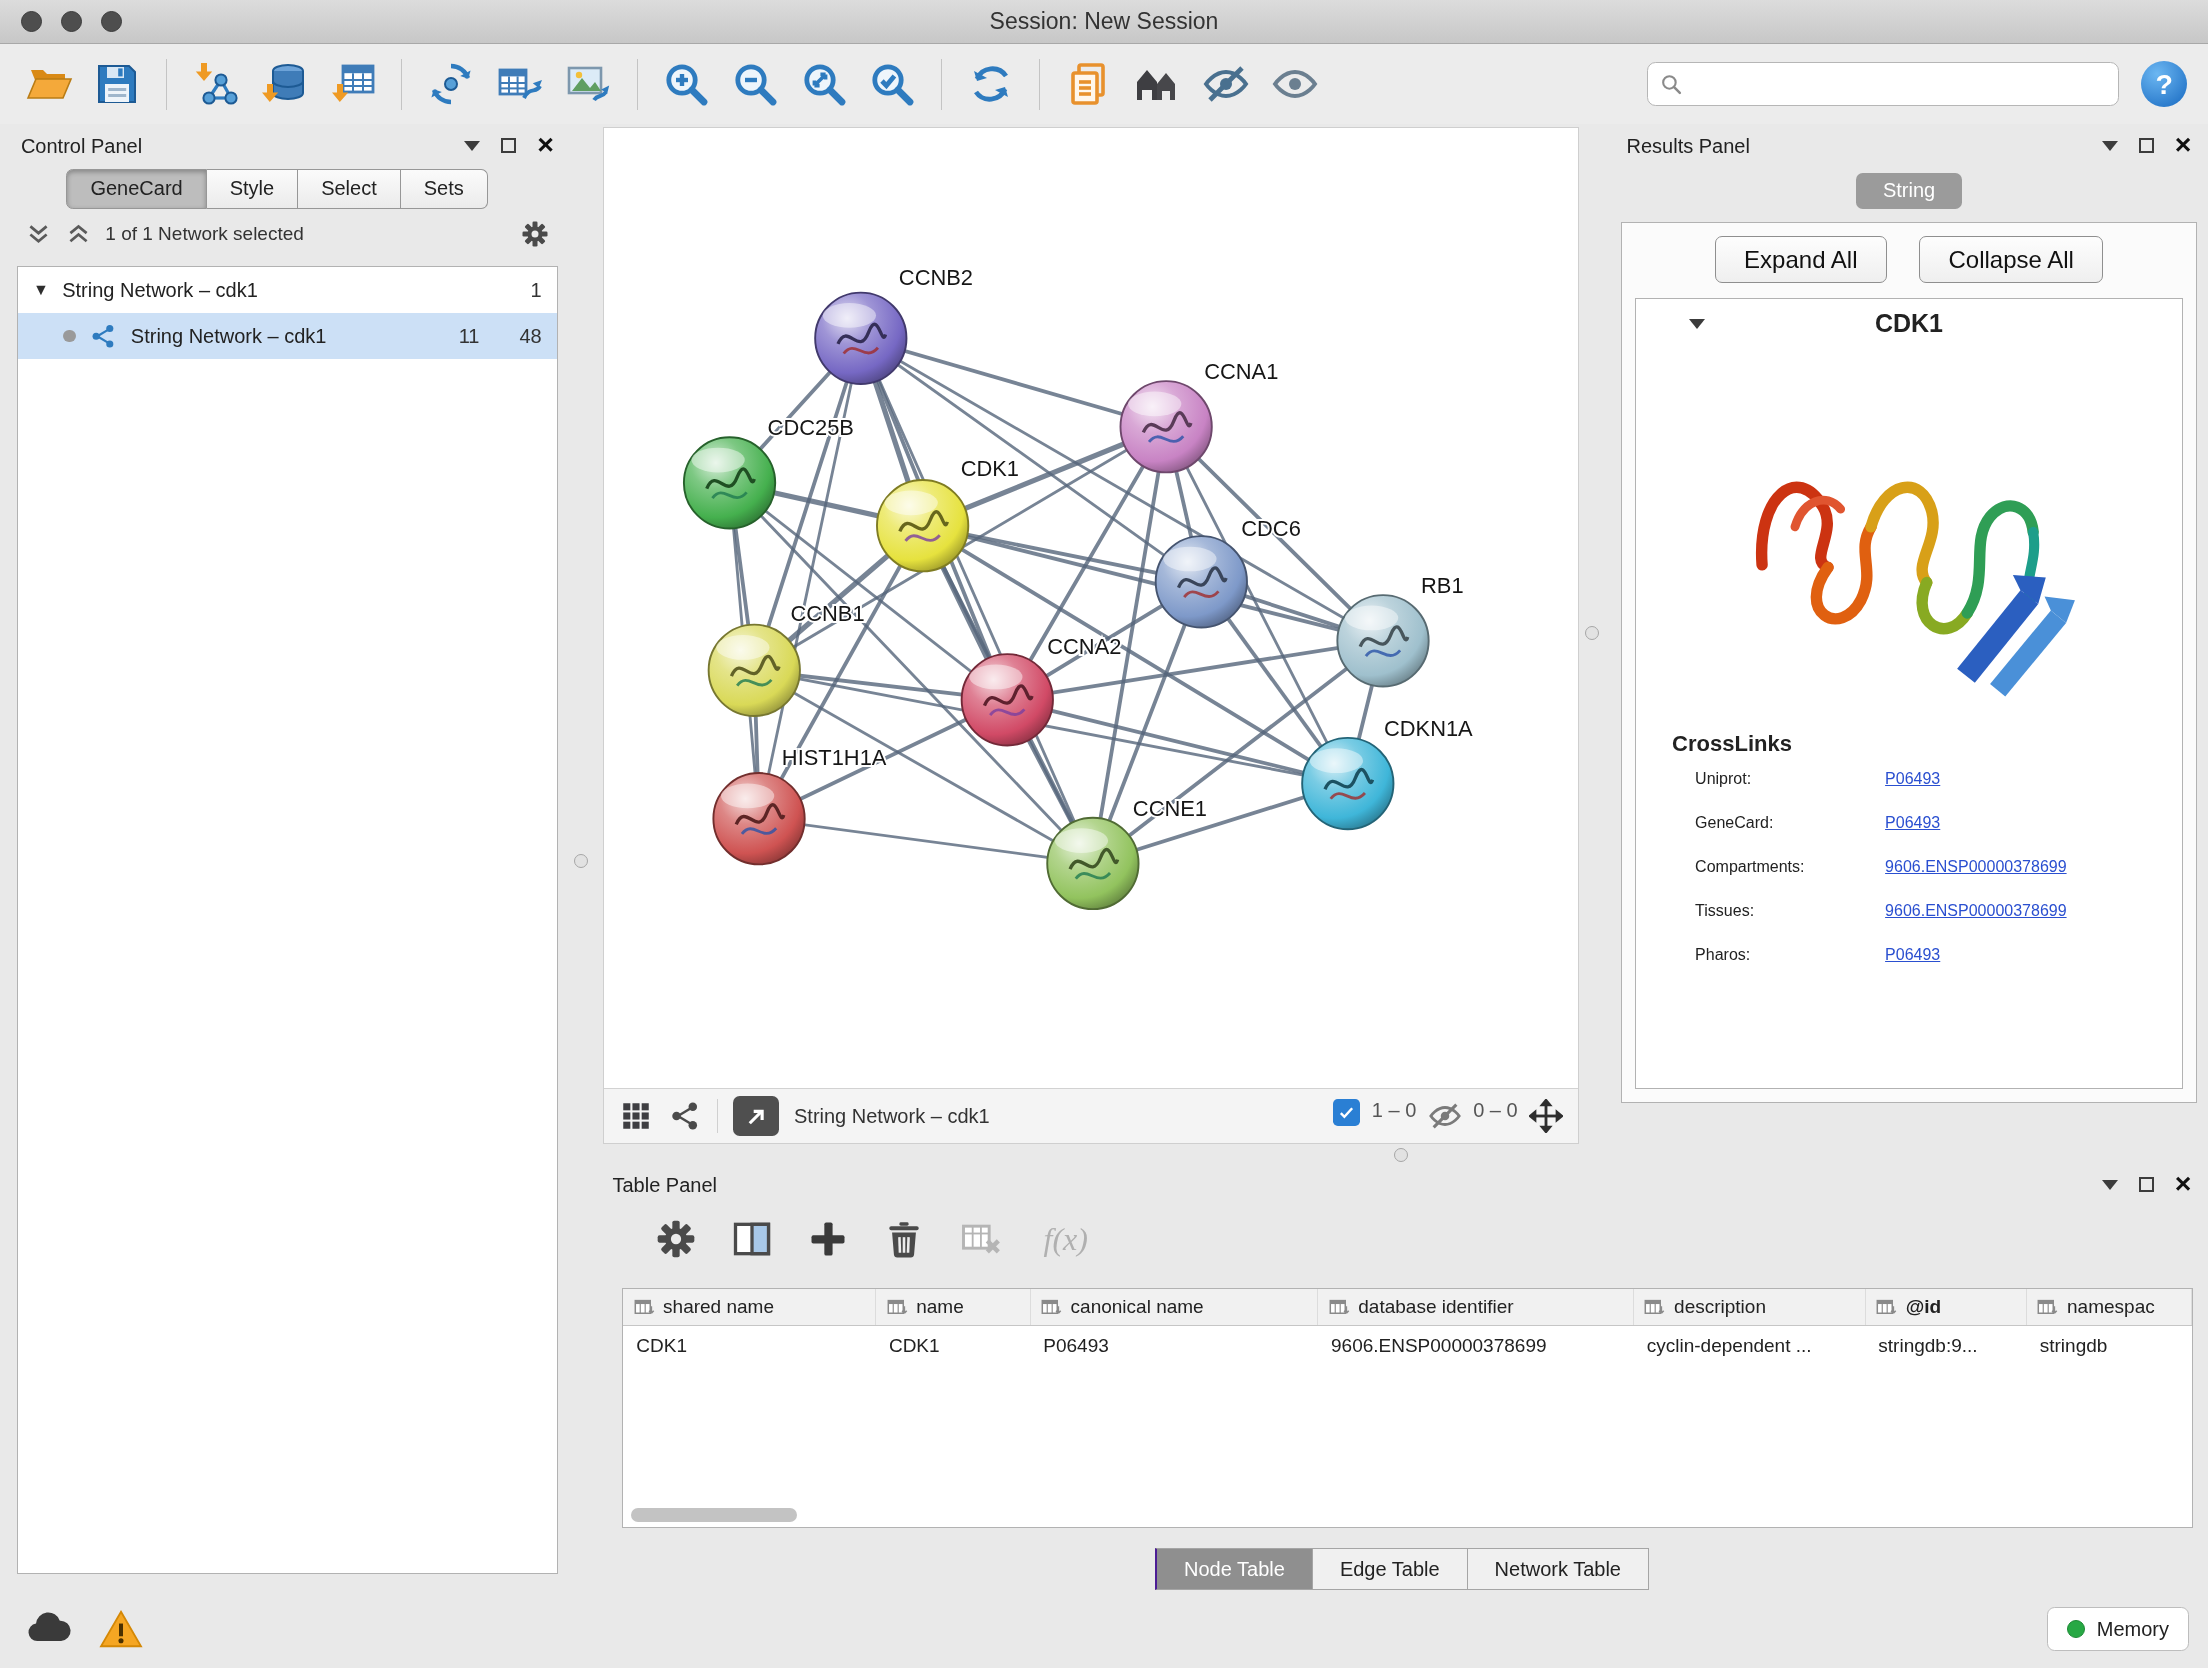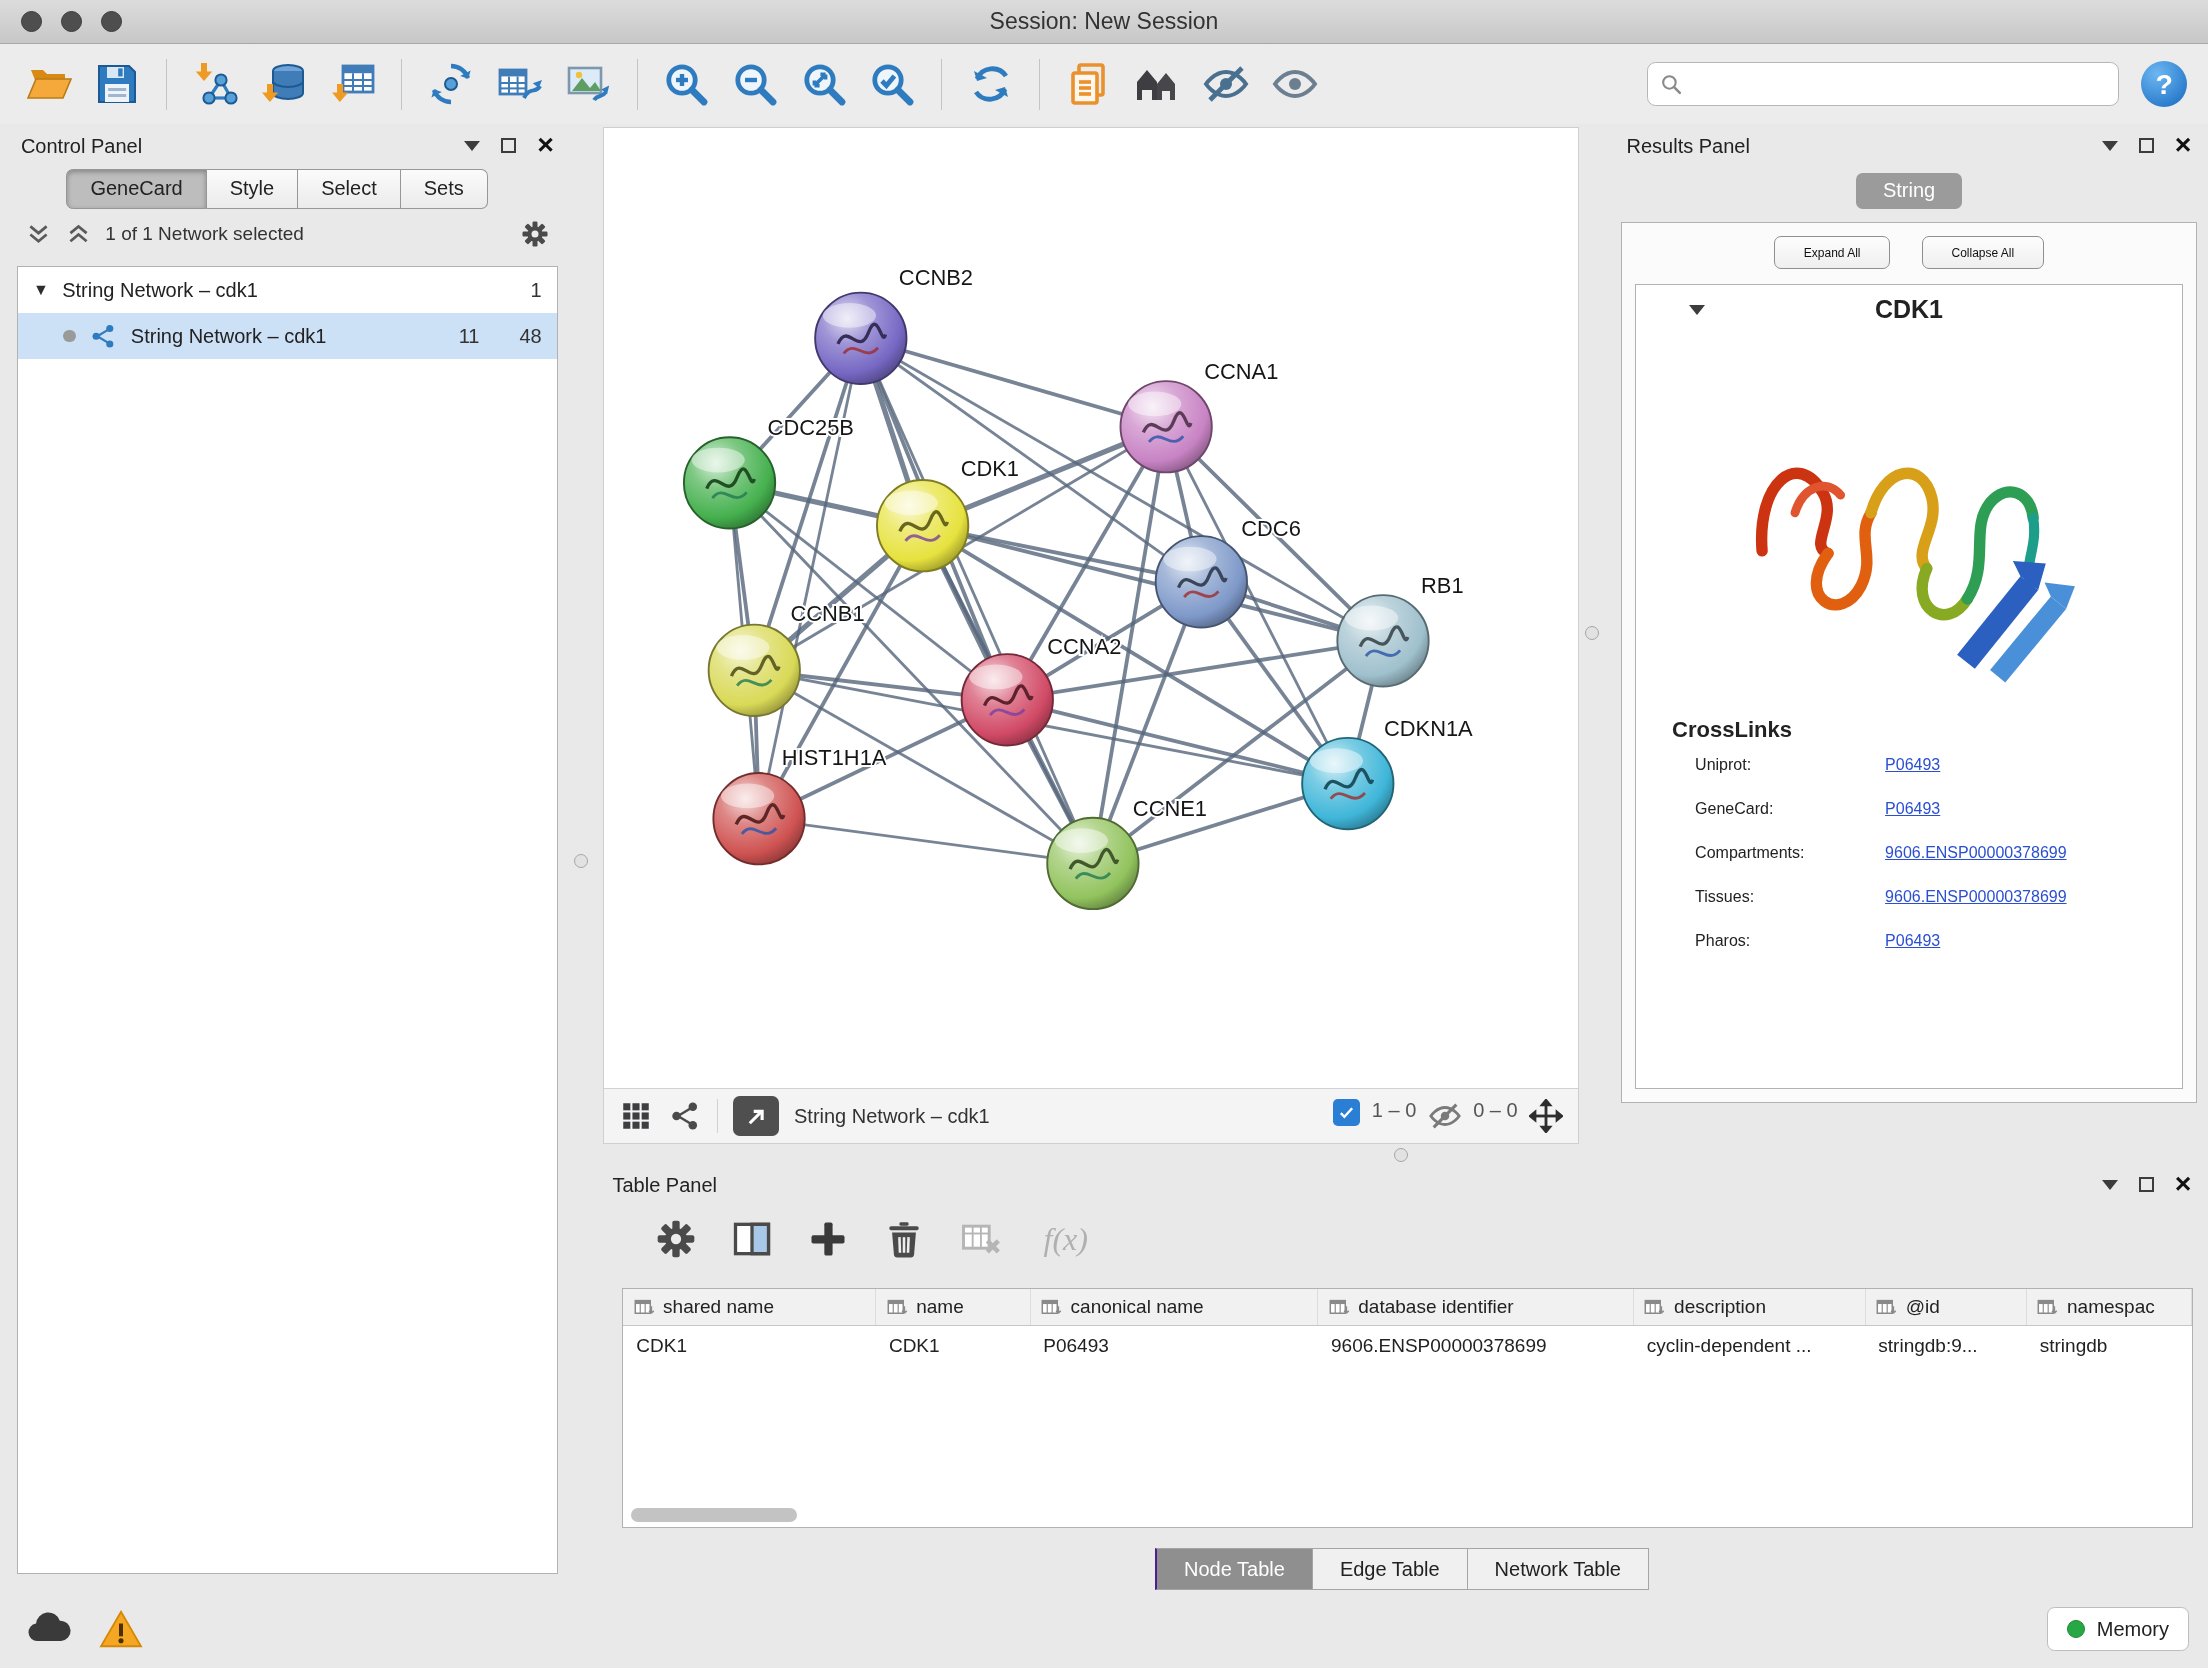--- a/index.html
+++ b/index.html
@@ -56,21 +56,21 @@
 .nf-right{margin-left:auto;display:flex;align-items:flex-start;gap:11.4px}
 .nf-check{width:27px;height:27px;background:#2a7fd4;border-radius:4.8px;display:flex;align-items:center;justify-content:center}
 .nf-check svg{width:17px;height:17px}
 .nf-count{color:#555;font-size:20px}
 
 .results-panel{position:absolute;left:1617px;top:127px;width:584px;height:1029px}
 .rp-pillrow{display:flex;justify-content:center;margin-top:7.6px}
 .rp-pill{background:#9b9b9b;color:#fff;font-size:20px;padding:6.7px 27px;border-radius:6.7px}
 .rp-outer{position:absolute;left:3.8px;right:3.8px;top:95px;bottom:53px;border:1px solid #b2b2b2;background:#fbfbfb;padding:13.3px;display:flex;flex-direction:column}
 .rp-buttons{display:flex;justify-content:center;gap:32px}
-.rp-btn{font-size:12px;padding:8.6px 28.5px;border:1px solid #8f8f8f;border-radius:7px;background:linear-gradient(#fdfdfd,#efefef);color:#111}
+.rp-btn{font-size:24px;padding:8.6px 28.5px;border:1px solid #8f8f8f;border-radius:7px;background:linear-gradient(#fdfdfd,#efefef);color:#111}
 .rp-section{margin-top:15px;flex:1;border:1px solid #b2b2b2;background:#fff;overflow:hidden}
 .rp-sec-header{height:49px;display:flex;align-items:center;position:relative;justify-content:center}
 .rp-sec-header .tri-down{position:absolute;left:53px}
 .rp-sec-title{font-size:25px;font-weight:bold}
 .rp-desc{font-size:21px;padding:3.8px 25px 0 28.5px}
 .protein-img{width:380px;height:333px;margin:25px auto 7.6px auto}
 .rp-crosslinks{font-size:22px;font-weight:bold;padding-left:36px;margin-top:25px}
 .cl-row{display:flex;align-items:center;height:44px;padding-left:59px;font-size:16px}
 .cl-label{width:190px;flex:0 0 auto}
 .cl-value{color:#2a4fd0;text-decoration:underline;cursor:pointer}
@@ -760,21 +760,21 @@
                 <svg viewBox="0 0 20 20">
                   <rect x="2" y="4" width="13" height="11" fill="#fff" stroke="#8a8a8a" stroke-width="1.3"></rect>
                   <rect x="2" y="4" width="13" height="3" fill="#8a8a8a"></rect>
                   <line x1="6.3" y1="7" x2="6.3" y2="15" stroke="#8a8a8a"></line>
                   <line x1="10.6" y1="7" x2="10.6" y2="15" stroke="#8a8a8a"></line>
                   <path d="M16 9v6m0 0-2-2.2m2 2.2 2-2.2" stroke="#8a8a8a" fill="none" stroke-width="1.3"></path>
                 </svg>
                 <span>description</span>
               </span>
             </th>
-            <th style="width: 161px;">
+            <th style="width: 161px; font-weight: bold;">
               <span class="thc">
                 <svg viewBox="0 0 20 20">
                   <rect x="2" y="4" width="13" height="11" fill="#fff" stroke="#8a8a8a" stroke-width="1.3"></rect>
                   <rect x="2" y="4" width="13" height="3" fill="#8a8a8a"></rect>
                   <line x1="6.3" y1="7" x2="6.3" y2="15" stroke="#8a8a8a"></line>
                   <line x1="10.6" y1="7" x2="10.6" y2="15" stroke="#8a8a8a"></line>
                   <path d="M16 9v6m0 0-2-2.2m2 2.2 2-2.2" stroke="#8a8a8a" fill="none" stroke-width="1.3"></path>
                 </svg>
                 <span>@id</span>
               </span>

